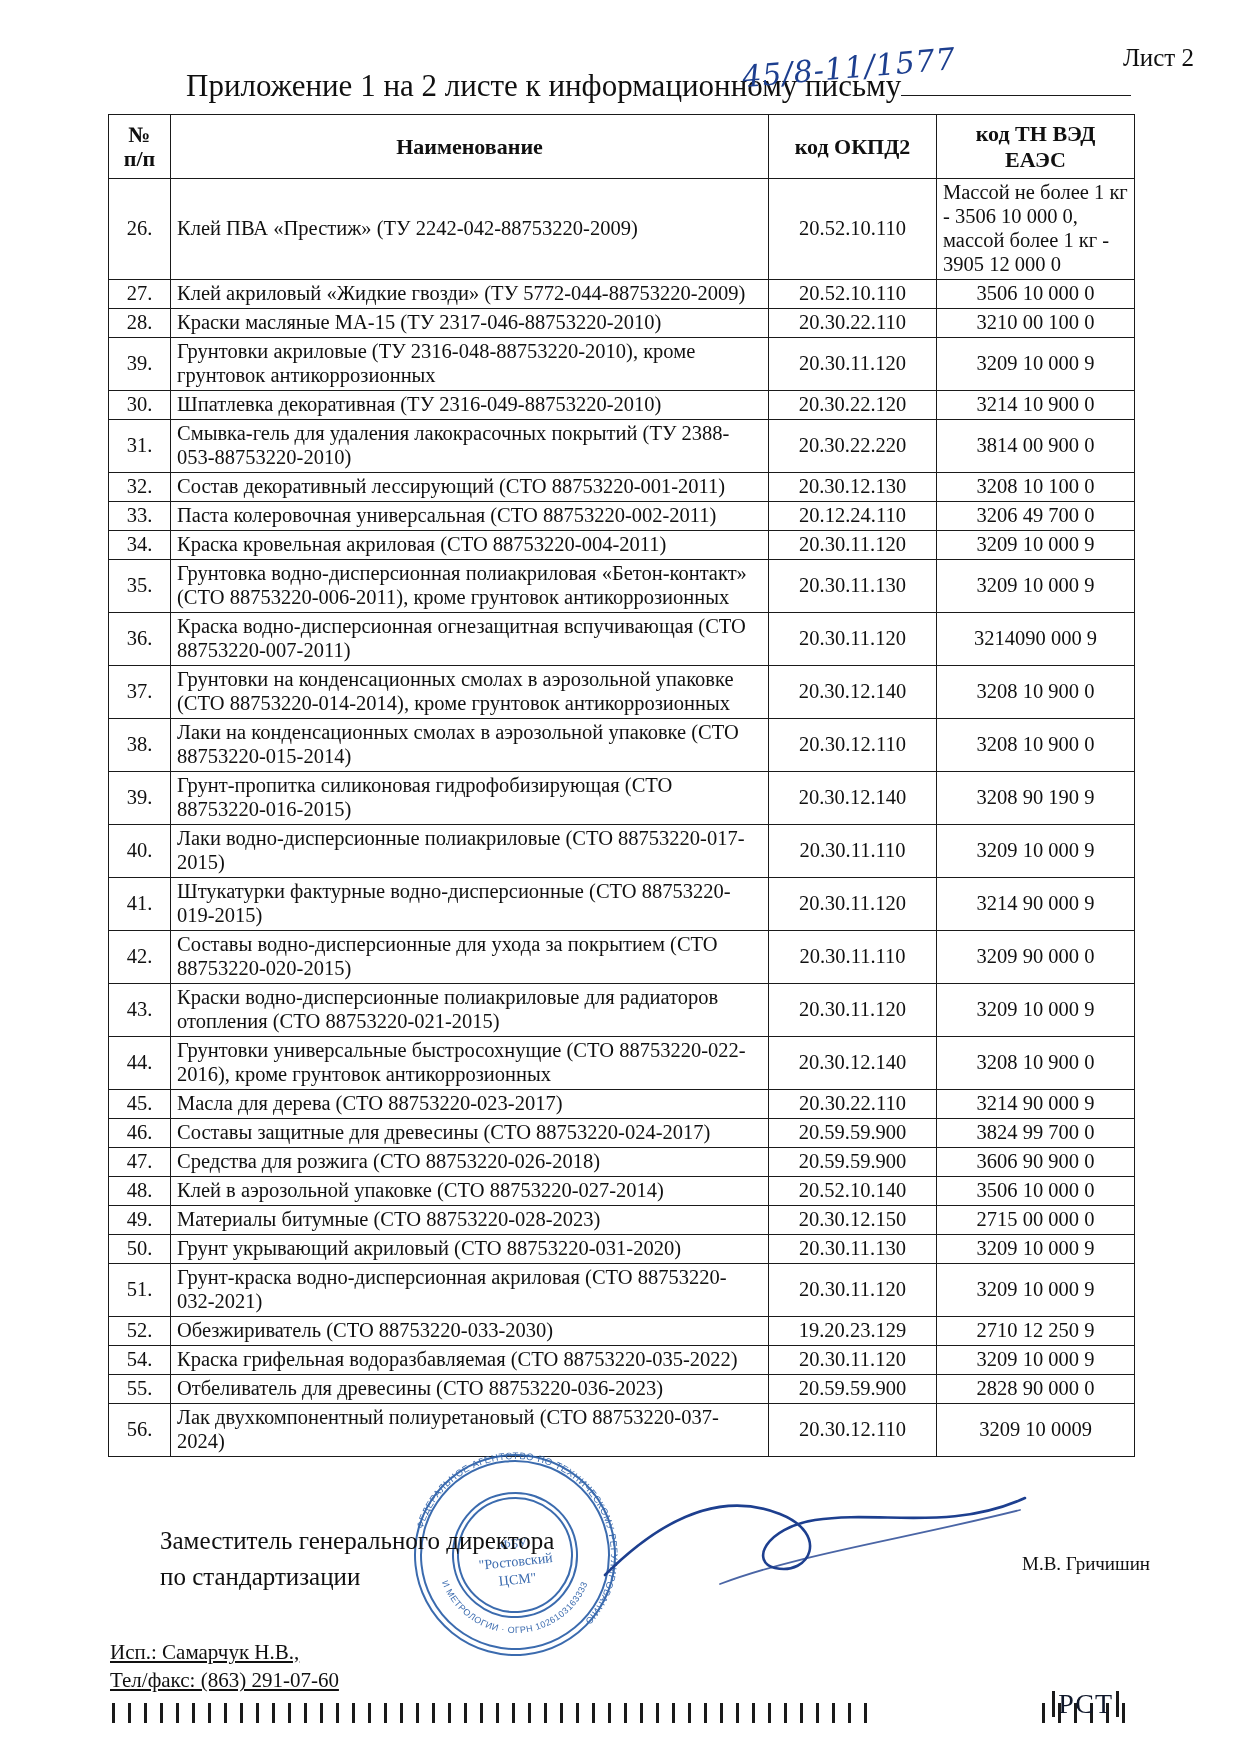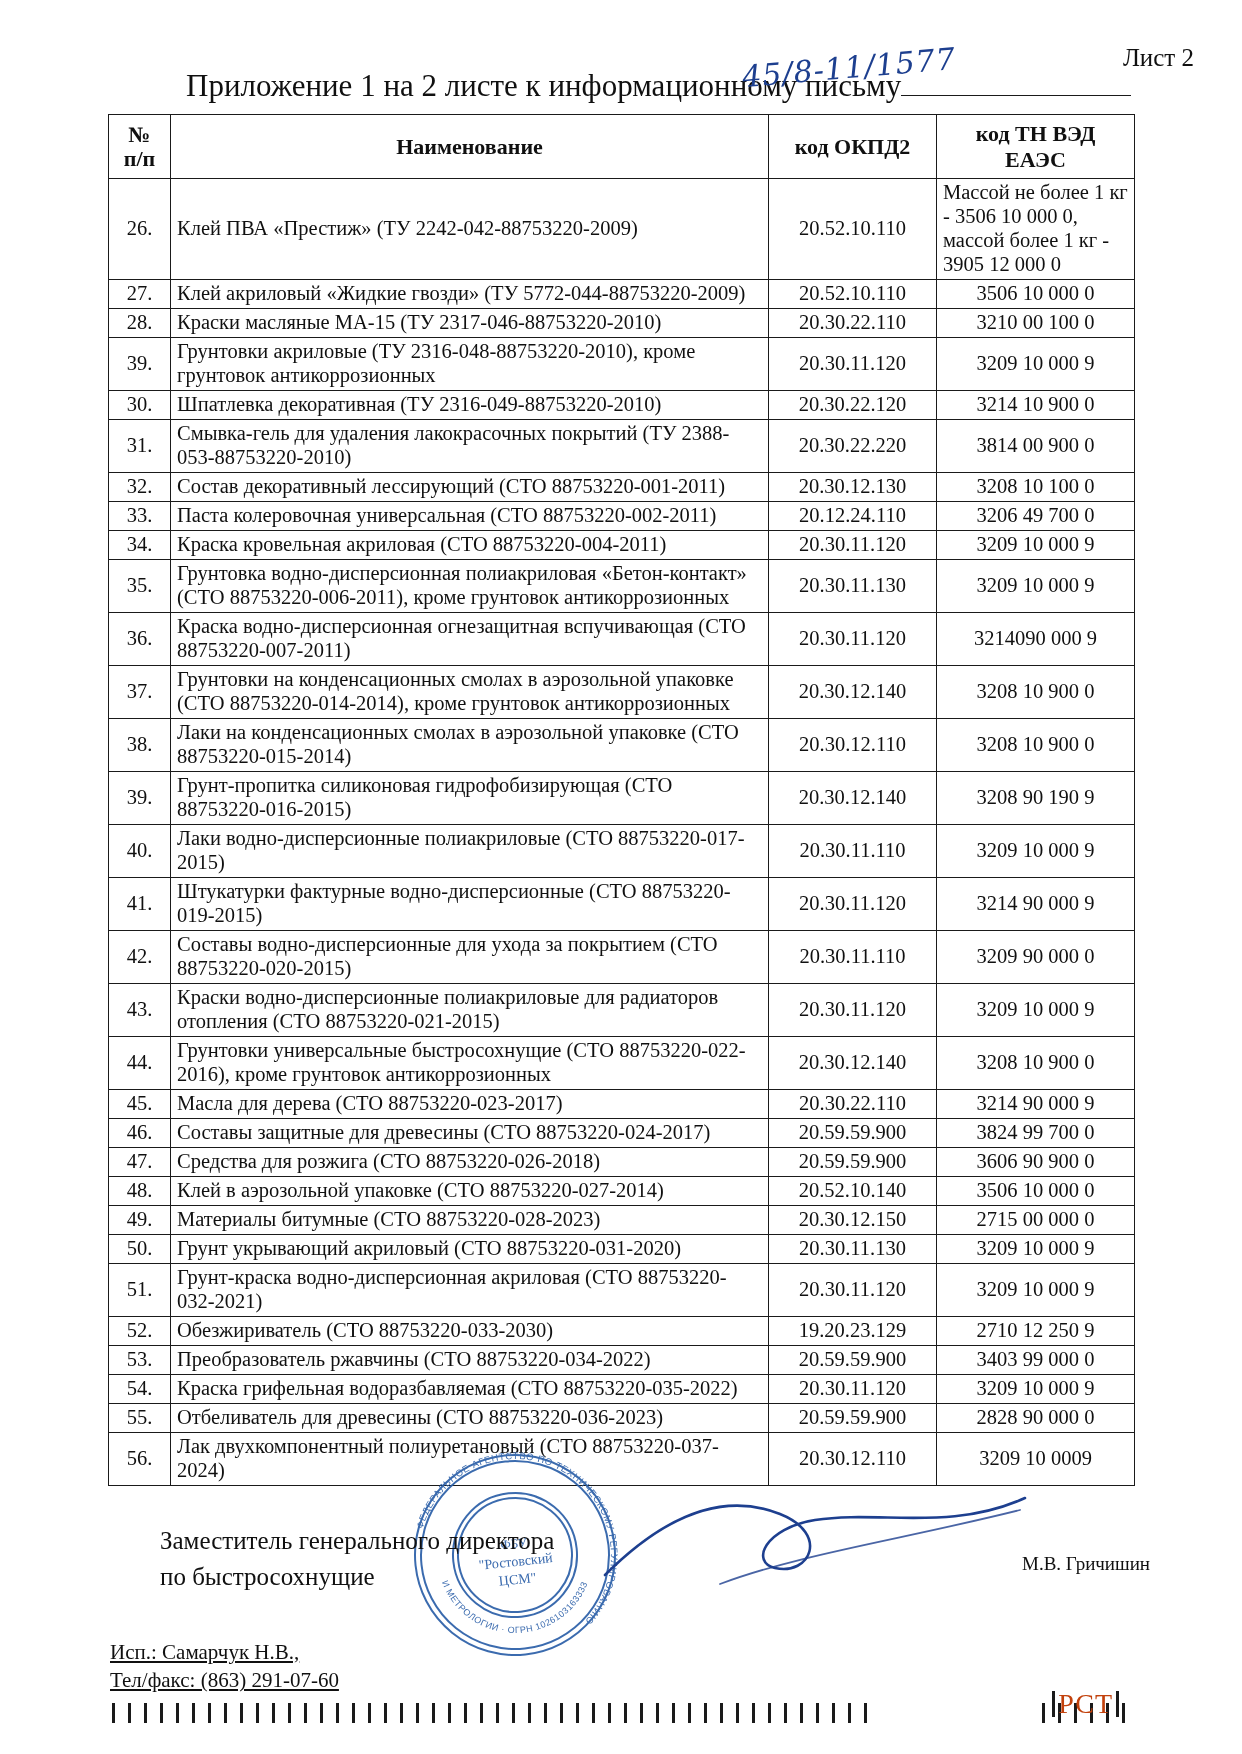--- a/index.html
+++ b/index.html
@@ -153,21 +153,21 @@
     width: 1020px;
     height: 26px;
   }
   .rst-mark {
     position: absolute;
     right: 120px;
     top: 1688px;
     font-family: "Liberation Serif", serif;
     font-size: 28px;
     letter-spacing: 1px;
-    color: #c2410c;
+    color: #0f172a;
   }
   .rst-mark .bar {
     display: inline-block;
     width: 3px;
     height: 26px;
     background: #1a1a1a;
     vertical-align: -4px;
     margin: 0 3px;
   }
 </style>
@@ -359,26 +359,20 @@
           <td class="num">51.</td>
           <td class="name">Грунт-краска водно-дисперсионная акриловая (СТО 88753220-032-2021)</td>
           <td class="code">20.30.11.120</td>
           <td class="code">3209 10 000 9</td>
         </tr>
         <tr>
           <td class="num">52.</td>
           <td class="name">Обезжириватель (СТО 88753220-033-2030)</td>
           <td class="code">19.20.23.129</td>
           <td class="code">2710 12 250 9</td>
-        </tr>
-        <tr>
-          <td class="num">53.</td>
-          <td class="name">Преобразователь ржавчины (СТО 88753220-034-2022)</td>
-          <td class="code">20.59.59.900</td>
-          <td class="code">3403 99 000 0</td>
         </tr>
         <tr>
           <td class="num">54.</td>
           <td class="name">Краска грифельная водоразбавляемая (СТО 88753220-035-2022)</td>
           <td class="code">20.30.11.120</td>
           <td class="code">3209 10 000 9</td>
         </tr>
         <tr>
           <td class="num">55.</td>
           <td class="name">Отбеливатель для древесины (СТО 88753220-036-2023)</td>
@@ -418,21 +412,21 @@
     </g>
   </svg>
 
   <svg class="sig-swoosh" viewBox="0 0 430 120">
     <path d="M5,95 C60,40 120,10 180,34 C230,54 210,96 175,88 C150,82 165,48 215,40 C280,30 350,52 425,18" fill="none" stroke="#1d3f8f" stroke-width="2.6" stroke-linecap="round"></path>
     <path d="M120,104 C200,74 300,60 420,30" fill="none" stroke="#1d3f8f" stroke-width="1.8" stroke-linecap="round" opacity=".8"></path>
   </svg>
 
   <div class="sig-block">
     <div>Заместитель генерального директора</div>
-    <div>по быстросохнущие</div>
+    <div>по стандартизации</div>
   </div>
   <div class="sig-name">М.В. Гричишин</div>
 
   <div class="footer">
     <div>Исп.: Самарчук Н.В.,</div>
     <div>Тел/факс: (863) 291-07-60</div>
   </div>
 
   <svg class="strip" viewBox="0 0 1020 26">
     <g fill="#1a1a1a">

